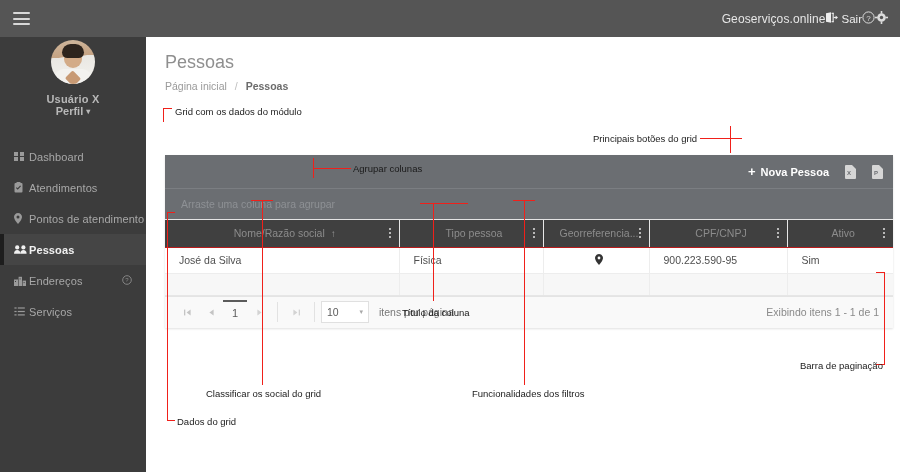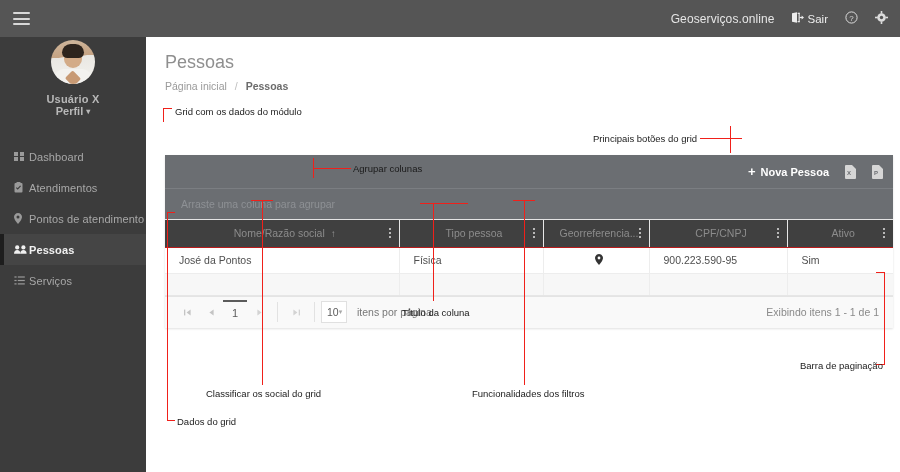--- a/index.html
+++ b/index.html
@@ -18,21 +18,21 @@
     display: flex; align-items: center;
   }
   .hamburger {
     margin-left: 13px; width: 17px; height: 13px;
     display: flex; flex-direction: column; justify-content: space-between;
     cursor: pointer;
   }
   .hamburger i { display: block; height: 2px; background: #d8d8d8; border-radius: 1px; }
   .topbar-right {
     margin-left: auto; margin-right: 12px;
-    display: flex; align-items: center; gap: 17px;
+    display: flex; align-items: center; gap: 0;
   }
   .brand-name { color: #e6e6e6; font-size: 12px; letter-spacing: .1px; }
   .sair-btn {
     color: #ededed; font-size: 11.5px; font-weight: normal;
     display: flex; align-items: center; gap: 4px; cursor: pointer;
   }
   .ico { display: inline-block; line-height: 1; }
   .help-ico, .gear-ico { color: #dcdcdc; font-size: 13px; cursor: pointer; }
 
   
@@ -194,21 +194,21 @@
     color: #c4c4c4; font-size: 9px; cursor: pointer;
   }
   .pg-num {
     min-width: 24px; height: 24px; display: inline-flex;
     align-items: center; justify-content: center;
     color: #5b5b5b; font-size: 11px; cursor: pointer;
     border-top: 2px solid #5b5b5b;
   }
   .pg-sep { width: 1px; height: 20px; background: #e2e2e2; margin: 0 6px; }
   .pg-select {
-    width: 26px; height: 22px; border: 1px solid #e0e0e0; background: #fff;
+    width: 48px; height: 22px; border: 1px solid #e0e0e0; background: #fff;
     display: flex; align-items: center; justify-content: space-between;
     padding: 0 5px; font-size: 10.5px; color: #5b5b5b; cursor: pointer;
   }
   .pg-select .dcaret { font-size: 7px; color: #a8a8a8; }
   .pg-label { font-size: 10.5px; color: #777; margin-left: 10px; }
   .pg-info {
     position: absolute; right: 14px; font-size: 10.5px; color: #8a8a8a;
   }
 
   
@@ -322,20 +322,39 @@
           <svg width="13" height="9" viewBox="0 0 13 9" aria-hidden="true">
             <circle cx="3.2" cy="2.4" r="2.1" fill="currentColor"></circle>
             <circle cx="9.4" cy="2.4" r="2.1" fill="currentColor"></circle>
             <path d="M0 8.8 C0 6.3 1.4 5.1 3.2 5.1 C5 5.1 6.4 6.3 6.4 8.8 Z" fill="currentColor"></path>
             <path d="M6.2 8.8 C6.2 6.3 7.6 5.1 9.4 5.1 C11.2 5.1 12.6 6.3 12.6 8.8 Z" fill="currentColor"></path>
           </svg>
         </span>
         <span class="nlabel">Pessoas</span>
       </div>
 
+      <div class="navitem">
+        <span class="nico">
+          <svg width="12" height="10" viewBox="0 0 12 10" aria-hidden="true">
+            <rect x="0" y="3.5" width="4" height="6.5" fill="currentColor"></rect>
+            <rect x="4.6" y="0.8" width="3.4" height="9.2" fill="currentColor"></rect>
+            <rect x="8.6" y="4.6" width="3.4" height="5.4" fill="currentColor"></rect>
+            <rect x="1" y="5" width="1" height="1" fill="#3c3c3c"></rect>
+            <rect x="5.6" y="2.4" width="1" height="1" fill="#3c3c3c"></rect>
+            <rect x="9.6" y="6.1" width="1" height="1" fill="#3c3c3c"></rect>
+          </svg>
+        </span>
+        <span class="nlabel">Endereços</span>
+        <span class="nav-help">
+          <svg width="10" height="10" viewBox="0 0 10 10" aria-hidden="true">
+            <circle cx="5" cy="5" r="4.3" fill="none" stroke="#8c8c8c" stroke-width="0.9"></circle>
+            <text x="5" y="7.4" font-size="6" fill="#8c8c8c" text-anchor="middle" font-family="Liberation Sans">?</text>
+          </svg>
+        </span>
+      </div>
 
       <div class="navitem">
         <span class="nico">
           <svg width="11" height="9" viewBox="0 0 11 9" aria-hidden="true">
             <g fill="currentColor">
               <rect x="3.8" y="0.4" width="7" height="1.2"></rect>
               <rect x="3.8" y="3.9" width="7" height="1.2"></rect>
               <rect x="3.8" y="7.3" width="7" height="1.2"></rect>
               <rect x="0.4" y="0.4" width="2.2" height="1.2"></rect>
               <rect x="0.4" y="3.9" width="2.2" height="1.2"></rect>
@@ -423,21 +442,21 @@
               <span class="kebab">
                   <s></s>
                   <s></s>
                   <s></s>
                 </span>
             </th>
           </tr>
         </thead>
         <tbody>
           <tr>
-            <td>José da Pontos</td>
+            <td>José da Silva</td>
             <td>Física</td>
             <td class="center">
               <span class="pin">
                 <svg width="8" height="11" viewBox="0 0 8 11" aria-hidden="true">
                   <path d="M4 0 C1.8 0 0 1.8 0 4 C0 6.8 4 11 4 11 C4 11 8 6.8 8 4 C8 1.8 6.2 0 4 0 Z" fill="#333"></path>
                   <circle cx="4" cy="4" r="1.4" fill="#fff"></circle>
                 </svg>
               </span>
             </td>
             <td>900.223.590-95</td>

